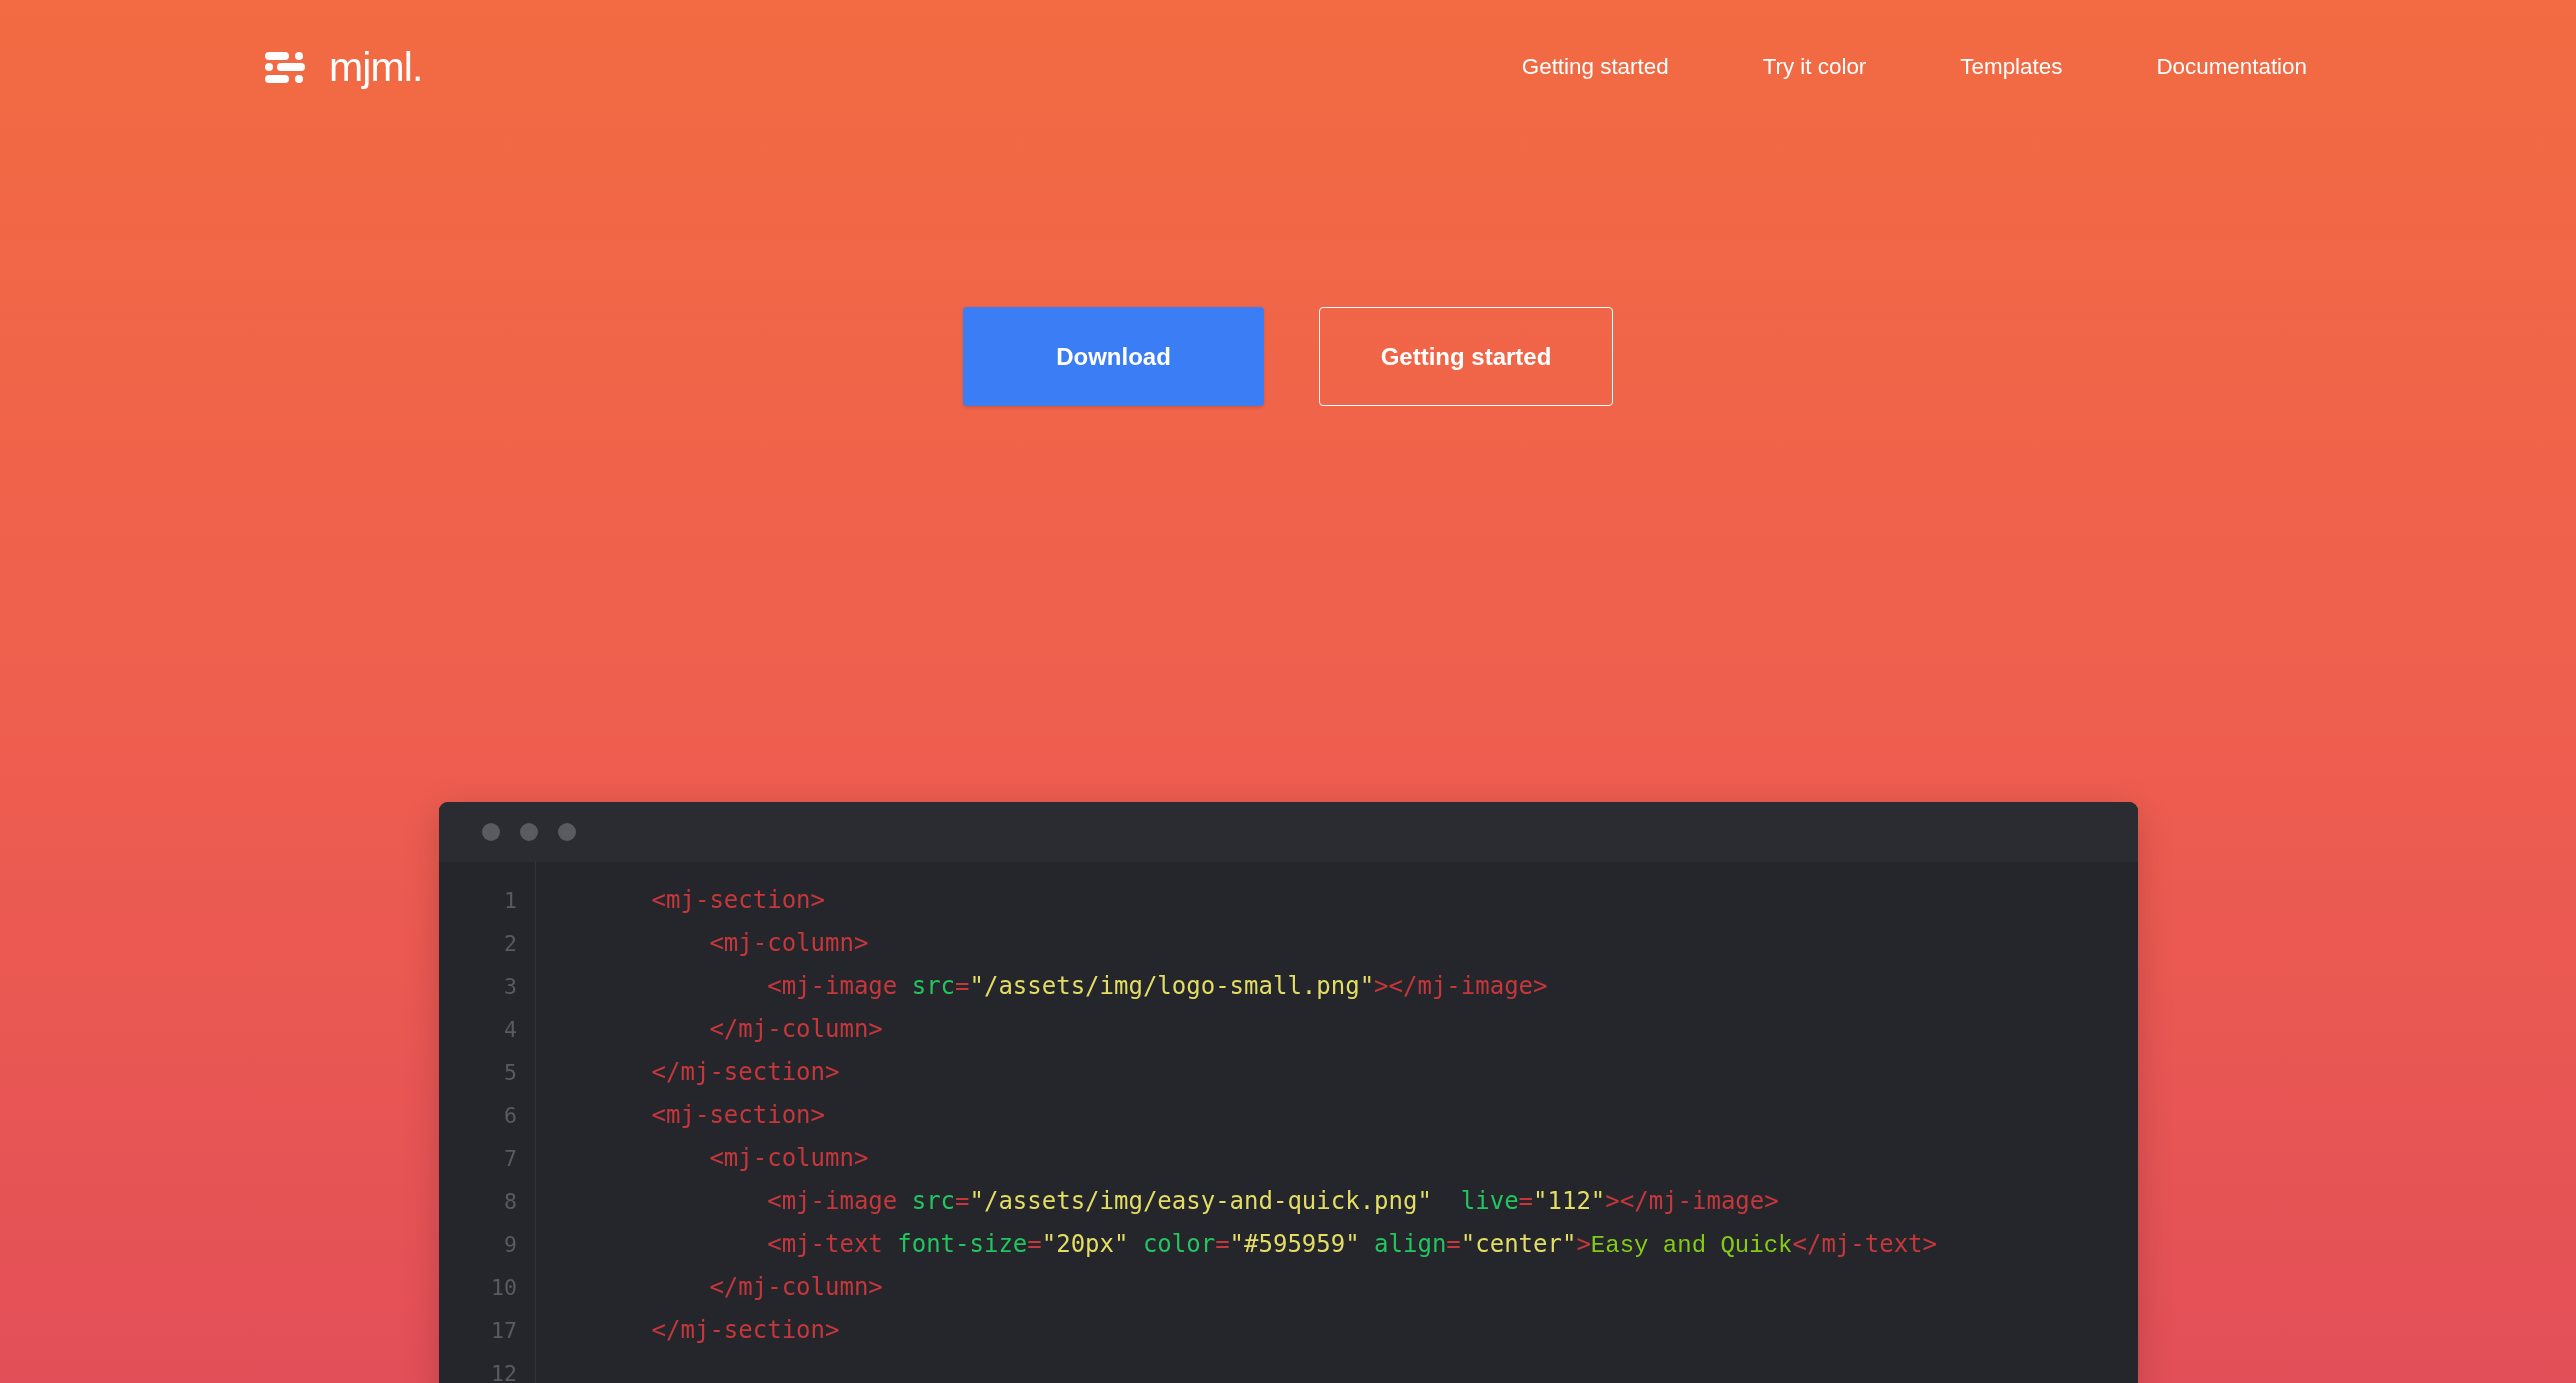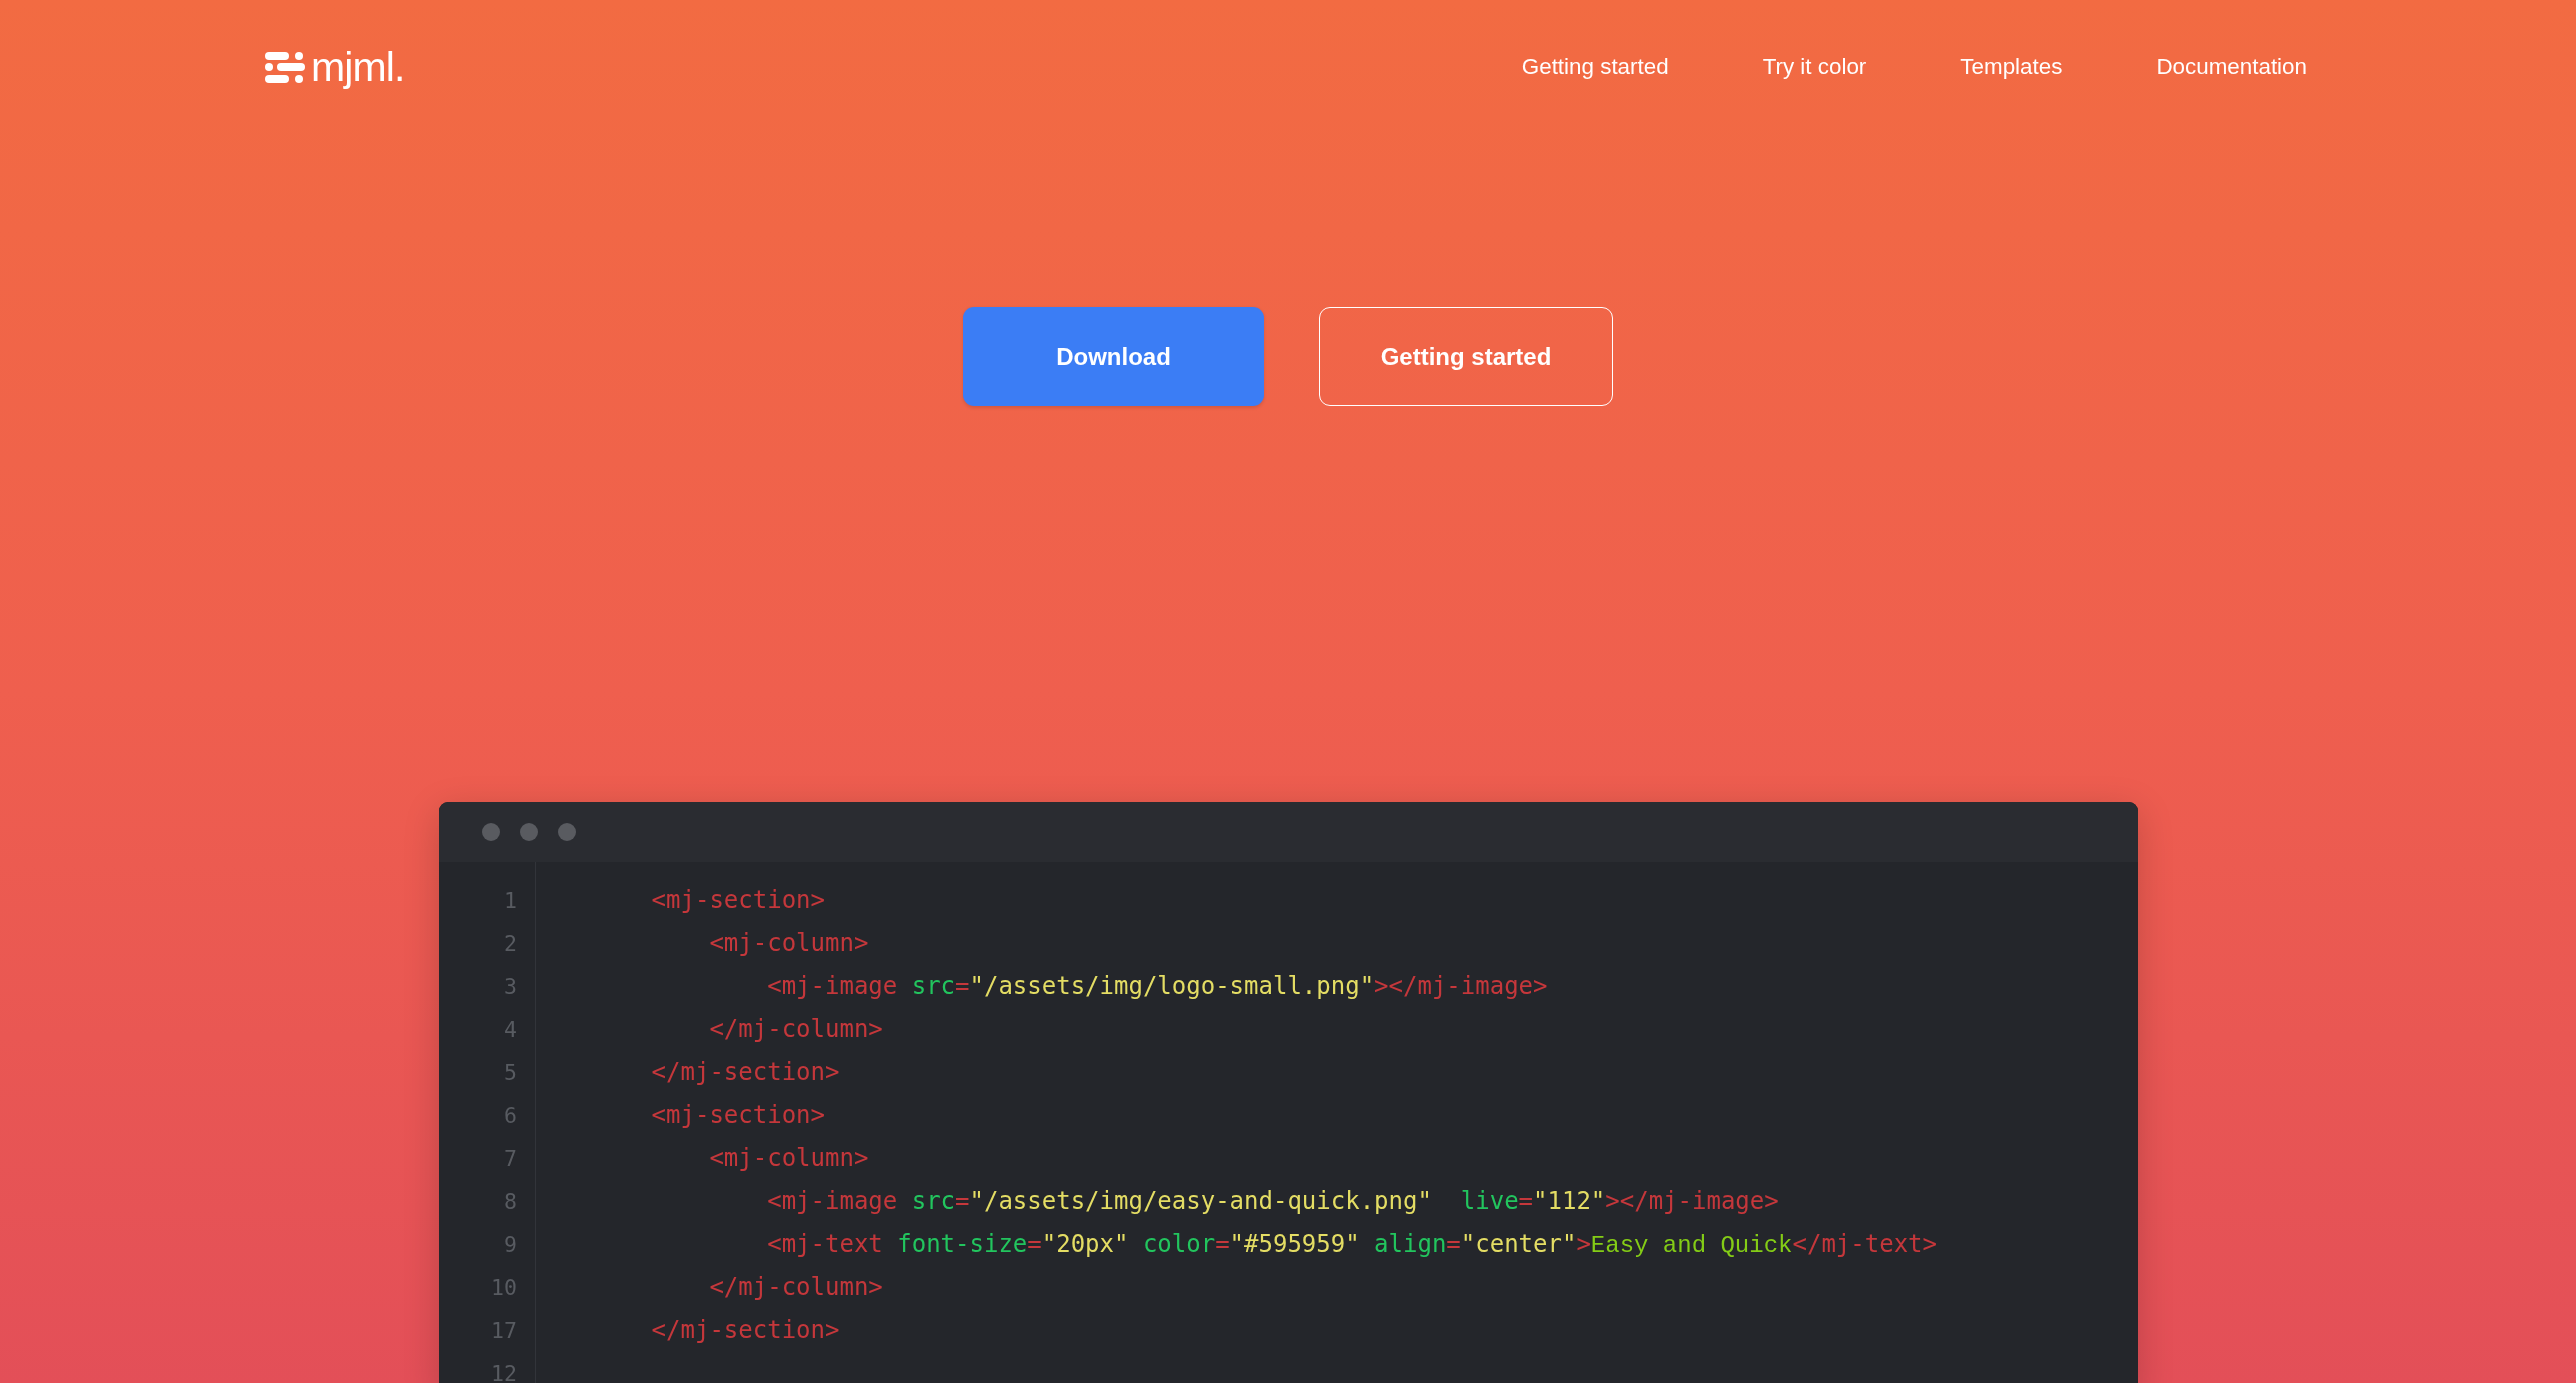--- a/index.html
+++ b/index.html
@@ -25,21 +25,21 @@
     height: 135px;
     display: flex;
     align-items: center;
     justify-content: space-between;
     padding: 0 269px 0 265px;
   }
 
   .brand {
     display: flex;
     align-items: center;
-    gap: 7px;
+    gap: 25px;
     text-decoration: none;
   }
 
   .brand-mark {
     width: 39px;
     height: 32px;
     position: relative;
     flex: 0 0 auto;
   }
   .brand-mark .bar {
@@ -117,21 +117,21 @@
 
   .btn {
     font-size: 24px;
     font-weight: 700;
     line-height: 1;
     display: inline-flex;
     align-items: center;
     justify-content: center;
     text-decoration: none;
     cursor: pointer;
-    border-radius: 11px;
+    border-radius: 4px;
   }
   .btn-primary {
     width: 301px;
     height: 99px;
     background: #3B7DF5;
     color: #ffffff;
     border: none;
     box-shadow: 0 1.8px 3.6px rgba(0,0,0,0.12);
   }
   .btn-ghost {

